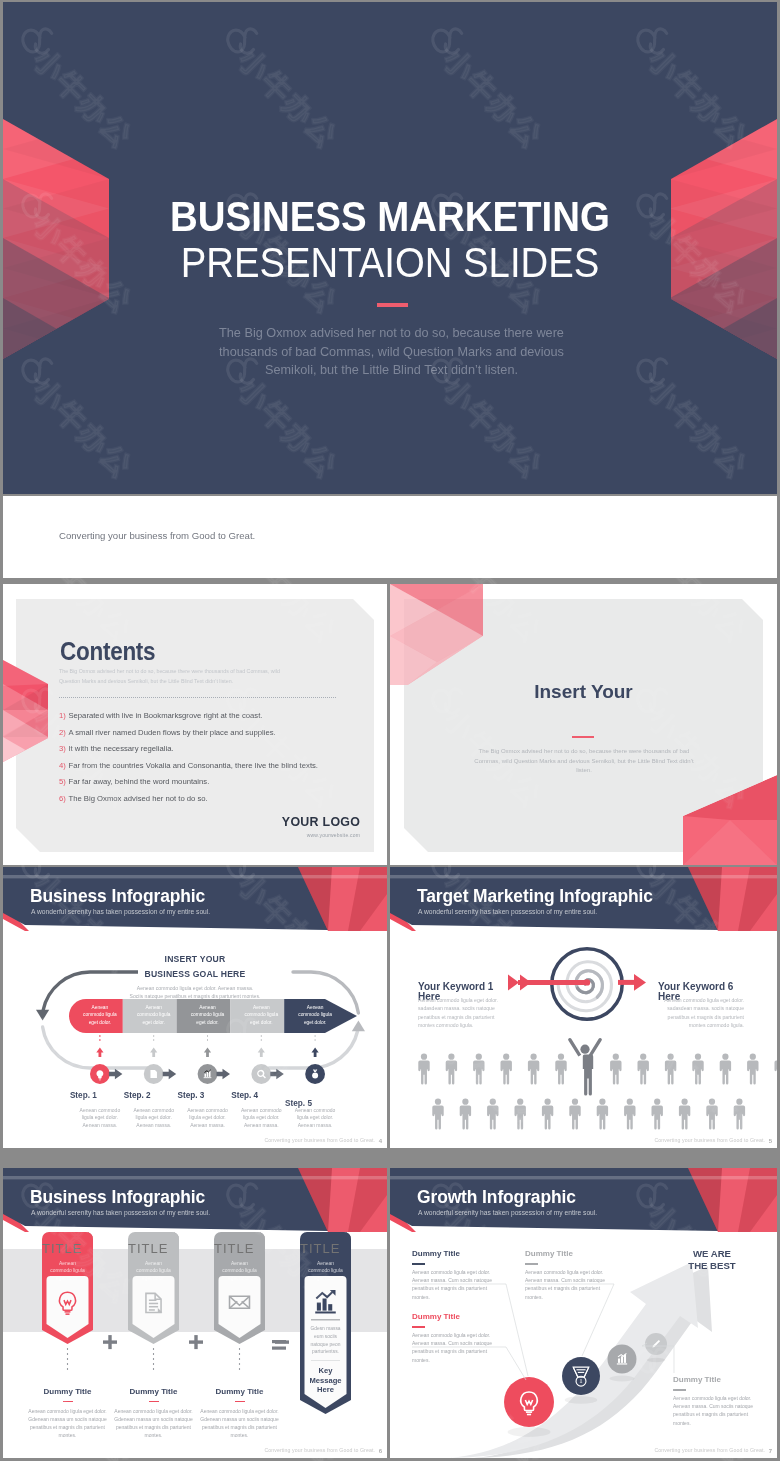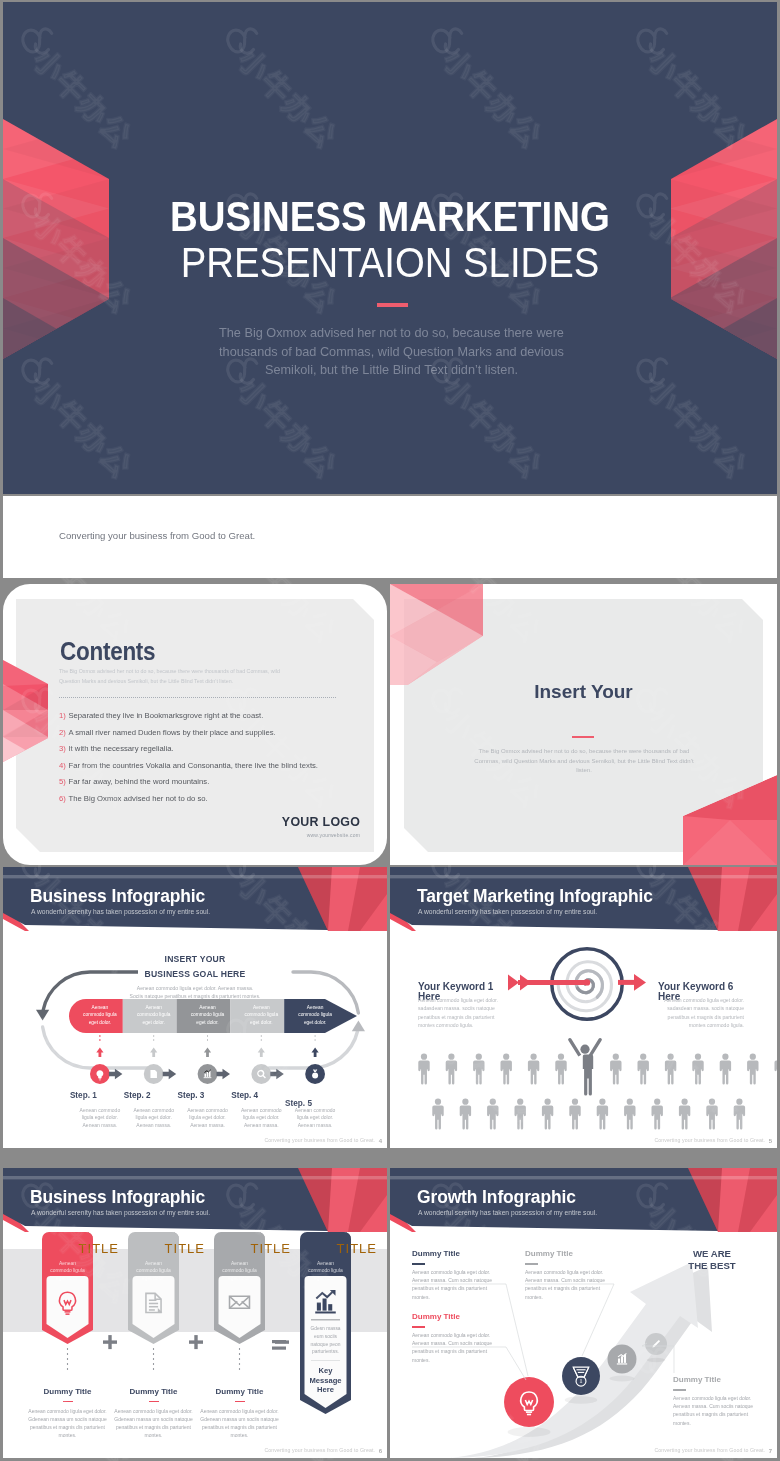--- a/index.html
+++ b/index.html
@@ -20,21 +20,21 @@
   
   #band{position:absolute;left:3px;top:496px;width:774px;height:82px;background:#fff;overflow:hidden;}
   #band .tx{position:absolute;left:56px;top:34px;color:#72767f;font-size:9.6px;}
 
   
   .sl{position:absolute;background:#fff;overflow:hidden;}
   .sfoot{position:absolute;right:12px;bottom:5px;color:#c8c8c8;font-size:5.2px;letter-spacing:.1px;}
   .spg{position:absolute;right:5px;bottom:4.4px;color:#b0b0b0;font-size:6px;font-weight:bold;}
 
   
-  #s2{left:3px;top:584px;width:384px;height:281px;border-radius:27px;}
+  #s2{left:3px;top:584px;width:384px;height:281px;}
   #s2 .card{position:absolute;left:13px;top:15px;width:358px;height:253px;background:#ececec;
     clip-path:polygon(0 0, 337px 0, 358px 21px, 358px 253px, 24px 253px, 0 229px);}
   #s2 .h1{position:absolute;left:57px;top:55px;color:#3c4761;font-size:25px;font-weight:bold;letter-spacing:-0.3px;line-height:1;transform:scaleX(0.90);transform-origin:left top;}
   #s2 .desc{position:absolute;left:56px;top:82px;width:236px;color:#c3c6cb;font-size:5.3px;line-height:10px;}
   #s2 .dots{position:absolute;left:56px;top:113px;width:277px;border-top:1px dotted #a8aeb6;}
   #s2 .li{position:absolute;left:56px;color:#55585e;font-size:7.7px;line-height:1;}
   #s2 .li b{color:#e4576a;font-weight:normal;margin-right:2.6px;}
   #s2 .logo{position:absolute;right:27px;bottom:36px;color:#2d3545;font-size:13.5px;font-weight:bold;font-family:"Liberation Sans Narrow","Liberation Sans",sans-serif;letter-spacing:.3px;transform:scaleX(.92);transform-origin:right center;}
   #s2 .logosub{position:absolute;right:27px;bottom:27px;color:#9aa0a8;font-size:5px;letter-spacing:.2px;}
 
@@ -62,21 +62,21 @@
   #s4 .s4goal2{z-index:4;left:0;top:103px;width:384px;text-align:center;color:#3c4761;font-size:8.6px;font-weight:bold;letter-spacing:.2px;line-height:1;}
   #s4 .s4gd1{left:0;top:119px;width:384px;text-align:center;color:#a9acb1;font-size:5.1px;line-height:1;}
   #s4 .s4gd2{left:0;top:127px;width:384px;text-align:center;color:#a9acb1;font-size:5.1px;line-height:1;}
   #s4 .s4bar{width:38px;text-align:center;color:#fff;font-size:4.8px;line-height:7.4px;}
   #s4 .s4step{width:60px;color:#3c4761;font-size:8.2px;font-weight:bold;}
   #s4 .s4desc{width:52px;text-align:center;color:#a9acb1;font-size:5px;line-height:7.4px;}
 
   #s4 .s4goal1 span,#s4 .s4goal2 span{background:#fff;padding:0 7px;}
   #s5 .s5kt{width:94px;color:#3c4761;font-size:10px;font-weight:bold;line-height:1;}
   #s5 .s5kd{width:86px;color:#b3b6bb;font-size:5.1px;line-height:8.4px;}
-  #s6 .s6title{text-align:right;color:#a16207;font-size:13px;letter-spacing:1px;line-height:1;padding-left:26px;}
+  #s6 .s6title{text-align:left;color:#737373;font-size:13px;letter-spacing:1px;line-height:1;}
   #s6 .s6sub{text-align:center;color:rgba(255,255,255,.74);font-size:4.9px;line-height:7.4px;}
   #s6 .s6name{text-align:center;color:#3c4761;font-size:8px;font-weight:bold;line-height:1;}
   #s6 .s6rule{width:10px;height:1.4px;background:#ee4c5e;}
   #s6 .s6body{text-align:center;color:#a4a7ac;font-size:5px;line-height:8px;}
   #s6 .s6key{text-align:center;color:#a4a7ac;font-size:4.9px;line-height:7.8px;}
   #s6 .s6msg{text-align:center;color:#3c4761;font-size:7.6px;font-weight:bold;line-height:9.6px;}
   #s7 .s7t{font-size:8px;font-weight:bold;line-height:1;}
   #s7 .s7r{width:13px;height:1.5px;}
   #s7 .s7b{width:82px;color:#a4a7ac;font-size:5px;line-height:8.2px;}
   #s7 .s7best{width:68px;text-align:center;color:#3c4761;font-size:9.6px;font-weight:bold;line-height:12px;}
@@ -165,21 +165,21 @@
           <path d="M0 77 L45 103 L0 103 Z" fill="#ffffff" opacity="0.40"></path>
           <path d="M0 0 L45 24 L0 26 Z" fill="#ffffff" opacity="0.10"></path>
           <path d="M45 24 L0 50 L45 50 Z" fill="#000000" opacity="0.05"></path>
           <path d="M0 50 L45 50 L0 76 Z" fill="#ffffff" opacity="0.09"></path>
           <path d="M45 50 L45 77 L0 77 Z" fill="#000000" opacity="0.035"></path>
         </g>
       </svg>
 <div class="h1">Contents</div>
 <div class="desc">The Big Oxmox advised her not to do so, because there were thousands of bad Commas, wild Question Marks and devious Semikoli, but the Little Blind Text didn’t listen.</div>
 <div class="dots"></div>
-<div class="li" style="top:128.0px"><b>1)</b><span>Separated they live in Bookmarksgrove right at the coast.</span></div>
+<div class="li" style="top:128.0px"><b>1)</b><span>Separated with live in Bookmarksgrove right at the coast.</span></div>
 <div class="li" style="top:144.6px"><b>2)</b><span>A small river named Duden flows by their place and supplies.</span></div>
 <div class="li" style="top:161.2px"><b>3)</b><span>It with the necessary regelialia.</span></div>
 <div class="li" style="top:177.8px"><b>4)</b><span>Far from the countries Vokalia and Consonantia, there live the blind texts.</span></div>
 <div class="li" style="top:194.4px"><b>5)</b><span>Far far away, behind the word mountains.</span></div>
 <div class="li" style="top:211.0px"><b>6)</b><span>The Big Oxmox advised her not to do so.</span></div>
 <div class="logo">YOUR LOGO</div>
 <div class="logosub">www.yourwebsite.com</div>
 </div>
 <div class="sl" id="s3">
 <div class="card"></div>

